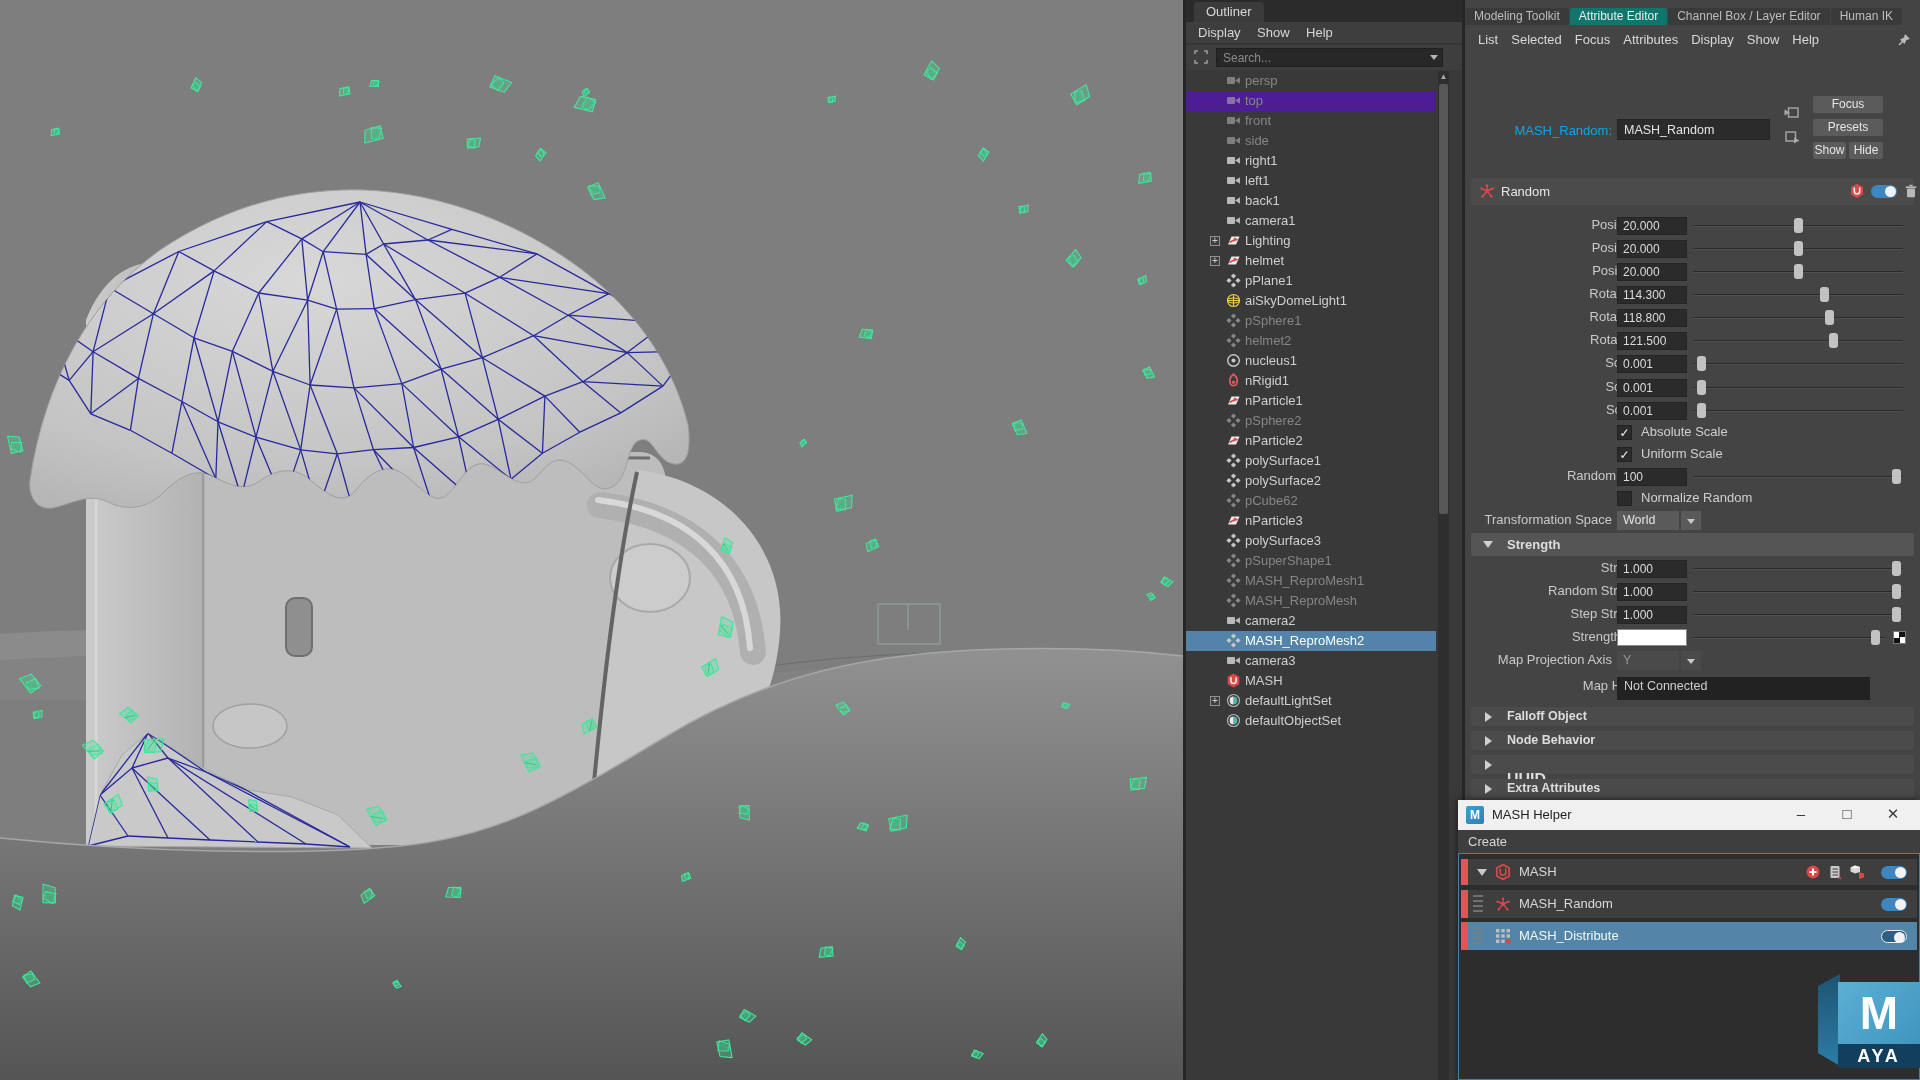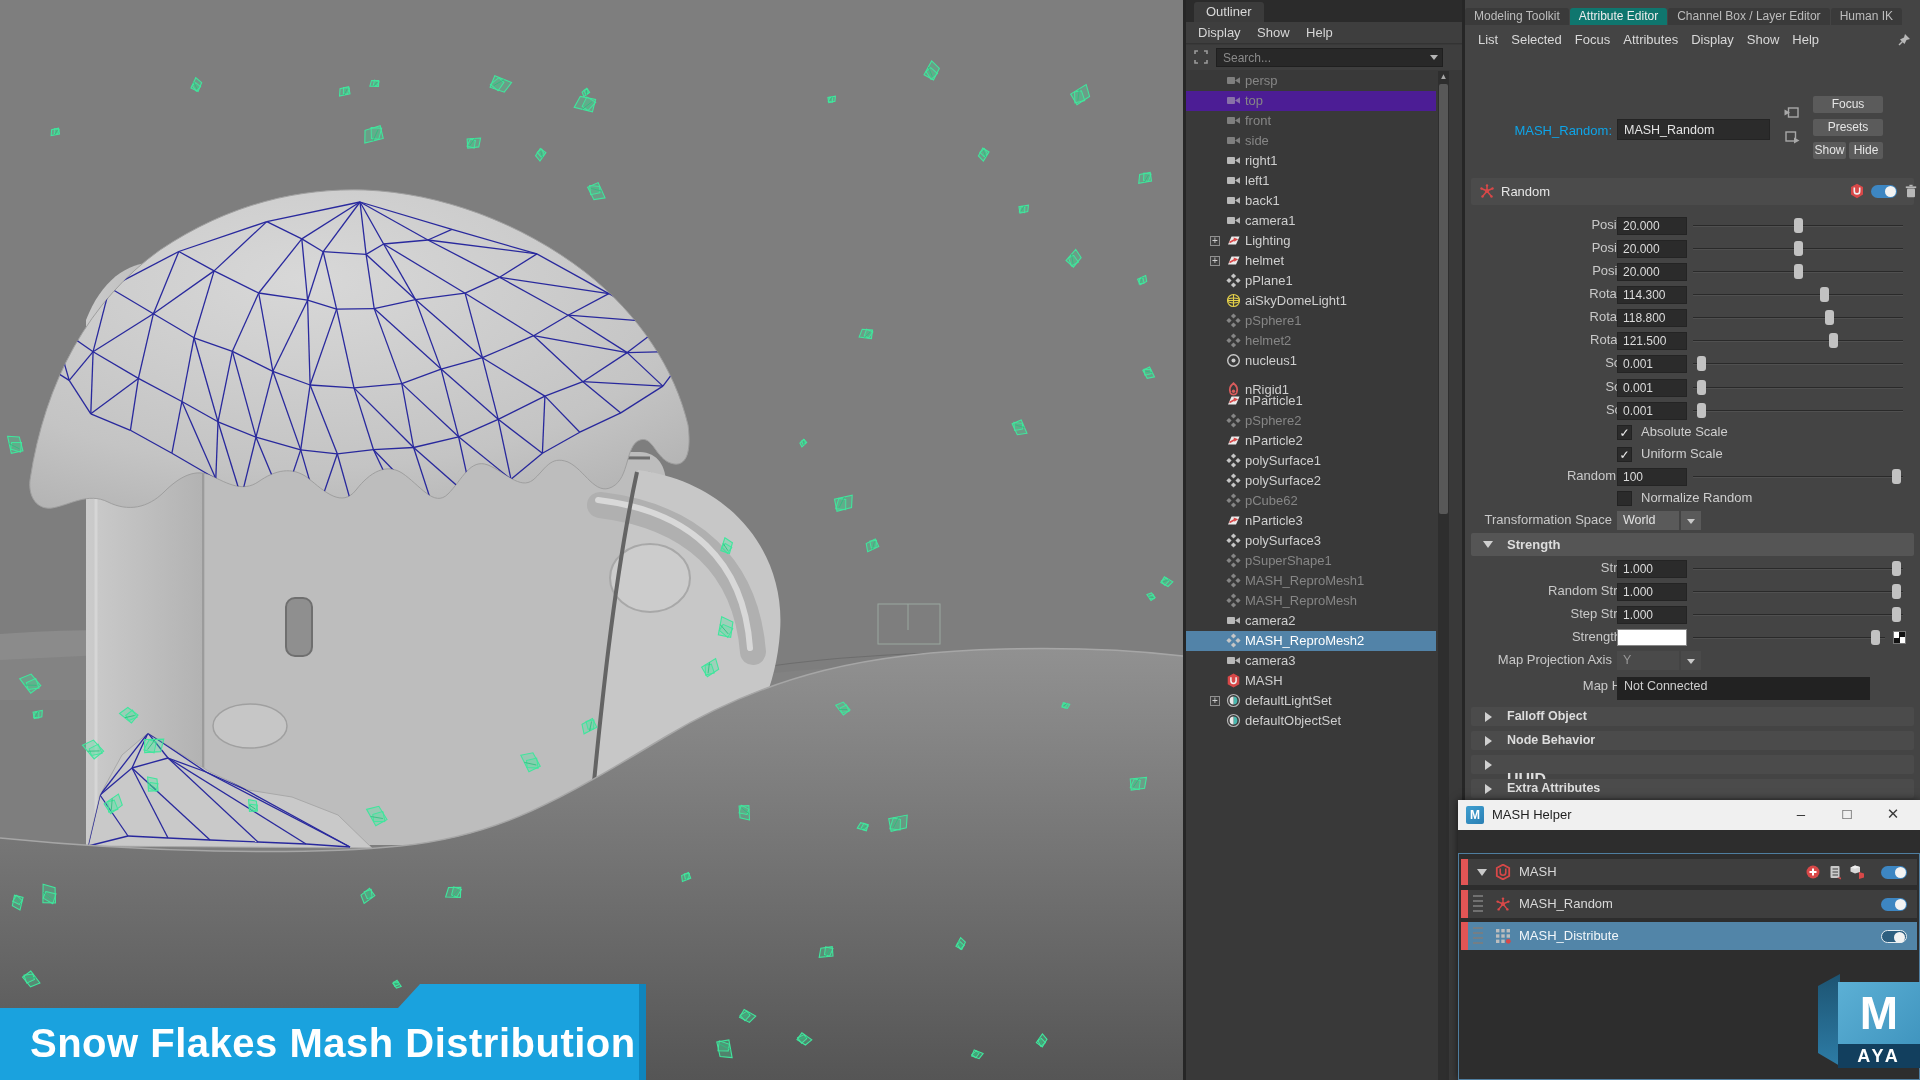--- a/index.html
+++ b/index.html
@@ -817,21 +817,21 @@
             </svg></div>
           <div class="ol-label">helmet2</div>
         </div>
         <div class="ol-row" style="top: 281px;">
           <div class="ol-icon"><svg viewBox="0 0 15 15" width="15" height="15">
               <circle cx="7.5" cy="7.5" r="5.8" fill="none" stroke="#c9c9c9" stroke-width="1.4"></circle>
               <circle cx="7.5" cy="7.5" r="2" fill="#c9c9c9"></circle>
             </svg></div>
           <div class="ol-label">nucleus1</div>
         </div>
-        <div class="ol-row" style="top: 310px; text-align: right;">
+        <div class="ol-row" style="top: 301px; text-align: right;">
           <div class="ol-icon"><svg viewBox="0 0 15 15" width="15" height="15">
               <path d="M7.5,1.2 C11,3.8 12.2,7 10.6,11 C9.6,13.2 5.4,13.2 4.4,11 C2.8,7 4,3.8 7.5,1.2 Z" fill="none" stroke="#d85c5c" stroke-width="1.8"></path>
               <circle cx="7.5" cy="9.2" r="1.7" fill="#d85c5c"></circle>
             </svg></div>
           <div class="ol-label">nRigid1</div>
         </div>
         <div class="ol-row" style="top: 321px;">
           <div class="ol-icon"><svg viewBox="0 0 15 15" width="15" height="15">
               <polygon points="2,11.5 5.5,3.5 13.5,3.5 10,11.5" fill="#ececec"></polygon>
               <path d="M3.5,9.5 L8.5,6.8" stroke="#d84a4a" stroke-width="1.6"></path>
@@ -1154,20 +1154,23 @@
   </div>
 
   <div id="mash-win" class="abs">
     <div id="mw-title" class="abs">
       <div id="mw-icon" class="abs">M</div>
       <div id="mw-title-text" class="abs">MASH Helper</div>
       <div class="mw-ctl" style="left:326px;">–</div>
       <div class="mw-ctl" style="left:372px;">□</div>
       <div class="mw-ctl" style="left:418px;">✕</div>
     </div>
+    <div id="mw-menubar" class="abs">
+      <span style="display:inline-block;">Create</span>
+    </div>
     <div id="mw-body" class="abs">
         <div class="mw-row" style="top: 5px; height: 26px;">
           <div class="mw-redbar"></div>
           <div class="mw-tri"></div>
           <div style="position: absolute; left: 34px; top: 5px; width: 16px; height: 16px;"><svg viewBox="0 0 16 16" width="16" height="16">
               <polygon points="8,0.6 14.2,4 14.2,12 8,15.4 1.8,12 1.8,4" fill="none" stroke="#d84848" stroke-width="1.8"></polygon>
               <path d="M5.2,4.6 V8.4 a2.8,2.8 0 0 0 5.6,0 V4.6" fill="none" stroke="#d84848" stroke-width="1.6"></path>
             </svg></div>
           <div class="mw-label" style="top: 5px;">MASH</div>
           <div style="position: absolute; left: 344px; top: 5px; width: 16px; height: 16px;"><svg viewBox="0 0 16 16" width="16" height="16">
@@ -1233,23 +1236,19 @@
               <circle cx="13.3" cy="13.3" r="2.4" fill="#d84848"></circle>
             </svg></div>
           <div class="mw-label" style="top: 6px;">MASH_Distribute</div>
           <div class="toggle" style="left: 420px; top: 7.5px; background: rgb(46, 95, 128); border: 1px solid rgb(232, 238, 242);">
             <i></i>
           </div>
         </div>
       </div>
   </div>
 
-  <div id="banner" class="abs">
-    <div id="banner-edge" class="abs"></div>
-    <div id="banner-text" class="abs">Snow Flakes Mash Distribution</div>
-  </div>
 
   <div id="maya-logo" class="abs">
     <div id="logo-flap" class="abs"></div>
     <div id="logo-front" class="abs">M</div>
     <div id="logo-band" class="abs">AYA</div>
   </div>
 </div>
 
 </body></html>

